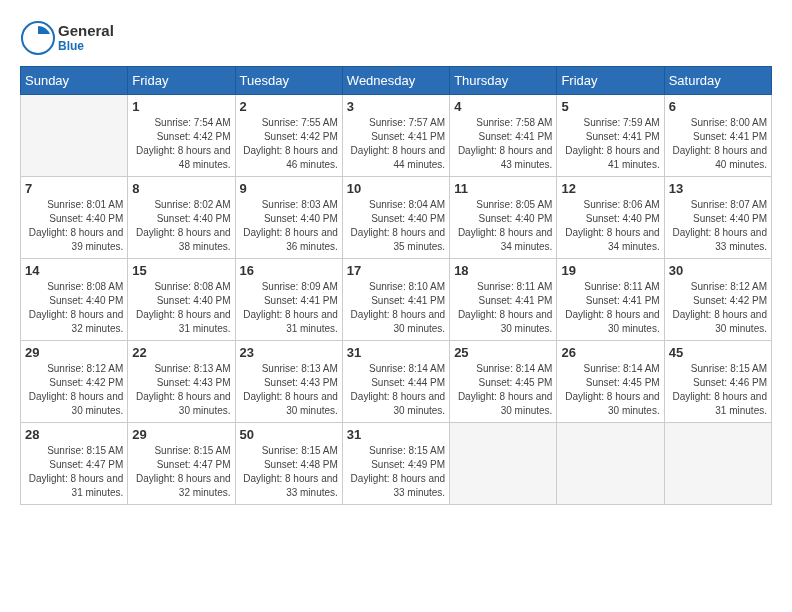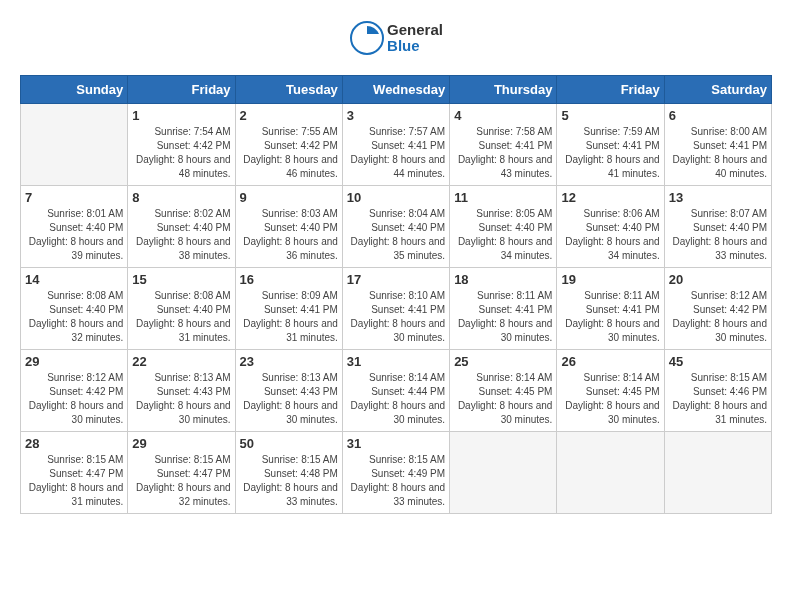--- a/index.html
+++ b/index.html
@@ -5,23 +5,23 @@
     * { box-sizing: border-box; margin: 0; padding: 0; }
     body {
       font-family: Arial, sans-serif;
       background: #fff;
       width: 792px;
       min-height: 612px;
       padding: 20px;
     }
     .header {
       display: flex;
-      justify-content: center;
+      justify-content: flex-start;
       align-items: flex-start;
-      margin-bottom: 19px;
+      margin-bottom: 10px;
     }
     .logo {
       display: flex;
       align-items: center;
       gap: 4px;
     }
     .title-block {
       text-align: right;
     }
     .month-title {
@@ -35,23 +35,23 @@
     }
     table {
       width: 100%;
       border-collapse: collapse;
       font-size: 11px;
     }
     thead th {
       background-color: #2a6db5;
       color: #fff;
       padding: 6px 4px;
-      text-align: right;
+      text-align: left;
       font-size: 13px;
-      font-weight: bold;
+      font-weight: normal;
       border: 1px solid #1e5a99;
     }
     tbody td {
       border: 1px solid #ccc;
       vertical-align: top;
       padding: 4px;
       min-height: 80px;
       width: 107px;
     }
     .day-number {
@@ -84,21 +84,21 @@
   <div class="logo">
   <div style="display:flex;align-items:center;gap:2px;">
     <div style="position:relative;width:36px;height:36px;">
       <svg width="36" height="36" viewBox="0 0 36 36">
         <circle cx="18" cy="18" r="16" fill="none" stroke="#1a6fbb" stroke-width="2"></circle>
         <path d="M18 6 Q26 6 30 14 L18 14 Z" fill="#1a6fbb"></path>
       </svg>
     </div>
     <div style="line-height:1.1;">
       <div style="font-size:15px;font-weight:bold;color:#333;">General</div>
-      <div style="font-size:15px;font-weight:bold;color:#1a6fbb;">Blue</div>
+      <div style="font-size:12px;font-weight:bold;color:#1a6fbb;">Blue</div>
     </div>
   </div>
 </div>
   <div class="title-block">
     <div class="month-title"></div>
     <div class="subtitle"></div>
   </div>
 </div>
 
 <table>
@@ -190,21 +190,21 @@
         </td>
         <td>
           <span class="day-number">18</span>
           <div class="day-info">Sunrise: 8:11 AM<br>Sunset: 4:41 PM<br>Daylight: 8 hours and 30 minutes.</div>
         </td>
         <td>
           <span class="day-number">19</span>
           <div class="day-info">Sunrise: 8:11 AM<br>Sunset: 4:41 PM<br>Daylight: 8 hours and 30 minutes.</div>
         </td>
         <td>
-          <span class="day-number">20</span>
+          <span class="day-number">30</span>
           <div class="day-info">Sunrise: 8:12 AM<br>Sunset: 4:42 PM<br>Daylight: 8 hours and 30 minutes.</div>
         </td>
       </tr>
       <tr>
         <td>
           <span class="day-number">29</span>
           <div class="day-info">Sunrise: 8:12 AM<br>Sunset: 4:42 PM<br>Daylight: 8 hours and 30 minutes.</div>
         </td>
         <td>
           <span class="day-number">22</span>

